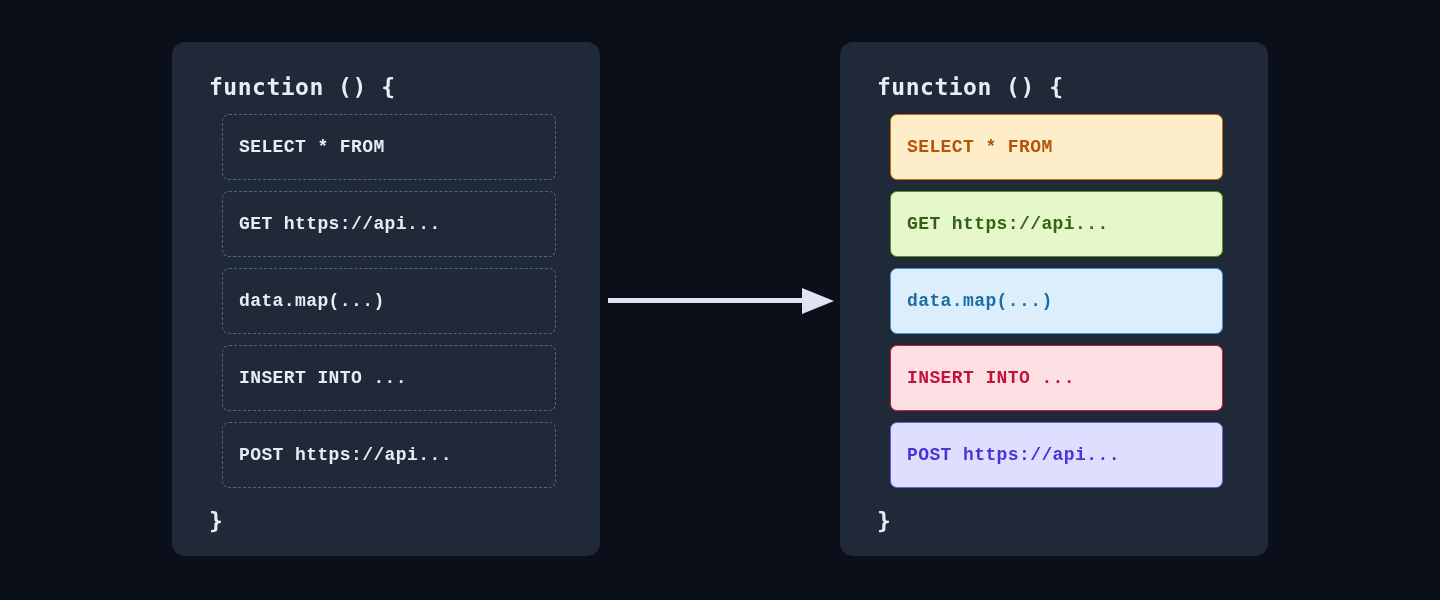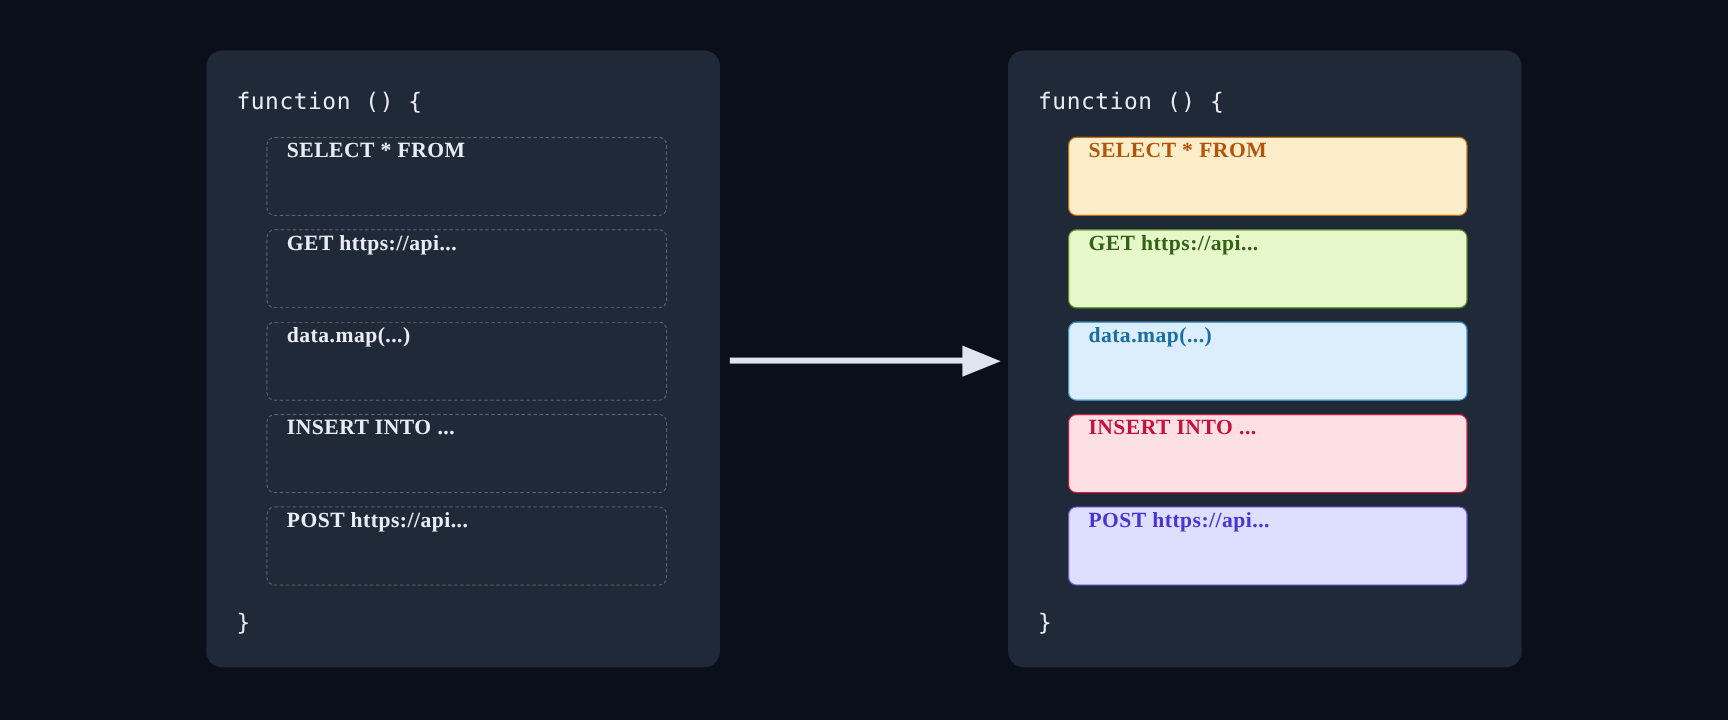--- a/index.html
+++ b/index.html
@@ -37,24 +37,24 @@
   }
   #panel-after {
     left: 840px;
     top: 42px;
     width: 428px;
     height: 514px;
   }
 
   .fn-line {
     position: absolute;
-    left: 25px;
+    left: 37px;
     font-family: "DejaVu Sans Mono", "Liberation Mono", monospace;
-    font-size: 19px;
-    font-weight: normal;
+    font-size: 23px;
+    font-weight: bold;
     color: #e8edf5;
     letter-spacing: 0.5px;
     white-space: pre;
   }
   .fn-open  { top: 32px; }
   .fn-close { top: 466px; }
 
   
   .stack {
     position: absolute;
@@ -64,24 +64,25 @@
   }
   #panel-after .stack {
     left: 50px;
     width: 333px;
   }
 
   .stmt {
     box-sizing: border-box;
     height: 66px;
     display: flex;
+    align-items: center;
     padding-left: 16px;
     border-radius: 7px;
     margin-bottom: 11px;
-    font-family: Liberation Serif, serif;
+    font-family: Liberation Mono, monospace;
     font-size: 18px;
     font-weight: bold;
     letter-spacing: 0.4px;
     white-space: pre;
   }
   .stmt:last-child { margin-bottom: 0; }
 
   
   .stmt.plain {
     border: 1px dashed #56657e;

